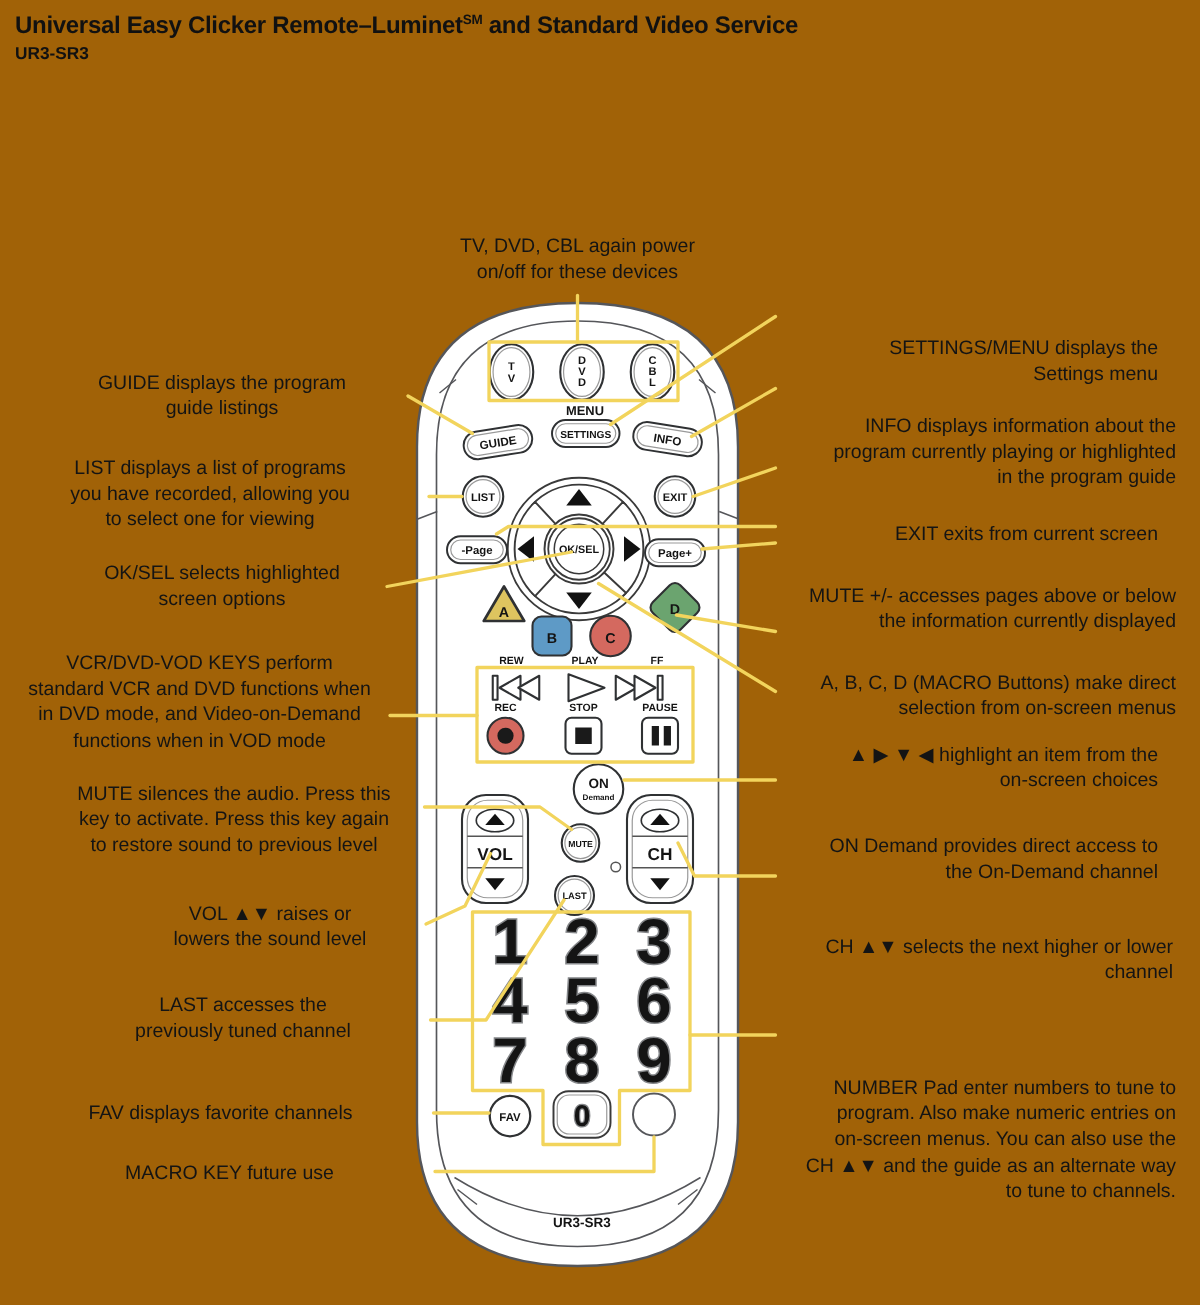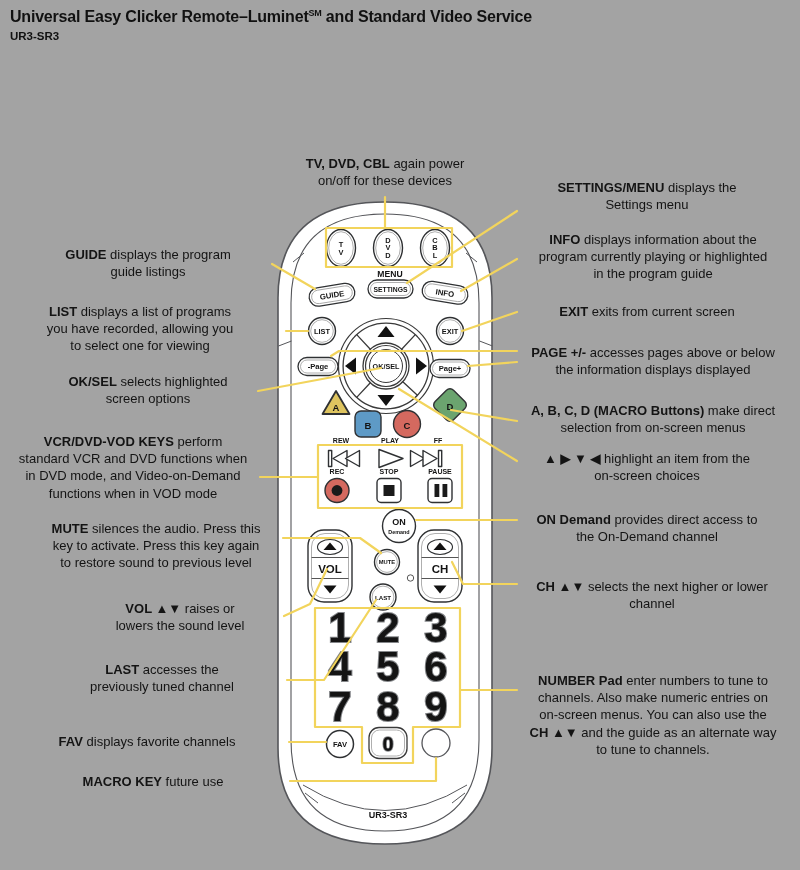--- a/index.html
+++ b/index.html
@@ -1,25 +1,25 @@
 <!DOCTYPE html>
 <html><head>
 <meta charset="utf-8">
 <style>
   html,body{margin:0;padding:0;background:#fff;}
-  .page{position:relative;width:800px;height:870px;background:#a3a3a3;overflow:hidden;
+  .page{position:relative;width:800px;height:870px;background:#a16207;overflow:hidden;
         font-family:"Liberation Sans",sans-serif;color:#111;}
   .title{position:absolute;left:10px;top:8px;font-size:16px;font-weight:bold;letter-spacing:-0.2px;}
   .title sup{font-size:9px;vertical-align:6px;font-weight:bold;}
   .subtitle{position:absolute;left:10px;top:30px;font-size:11.5px;font-weight:bold;}
   .remote-svg{position:absolute;left:0;top:0;}
   .callout{position:absolute;font-size:13px;line-height:17.2px;white-space:pre-line;color:#141414;}
-  .callout b{font-weight:bold;}
+  .callout b{font-weight:normal;}
   .co-left{text-align:center;}
-  .co-right{text-align:center;}
+  .co-right{text-align:right;margin-top:44px;}
   .co-center{text-align:center;}
   svg text{font-family:"Liberation Sans",sans-serif;fill:#141414;}
 </style>
 </head>
 <body>
 
 <div class="page">
 
   <div class="title"><span>Universal Easy Clicker Remote–Luminet</span><sup>SM</sup><span> and Standard Video Service</span></div>
   <div class="subtitle">UR3-SR3</div>
@@ -258,32 +258,32 @@
   </svg>
 
   <div class="callout co-center" style="left:303px;top:155px;width:164px"><b>TV, DVD, CBL</b><span> again power
 on/off for these devices</span></div>
   <div class="callout co-right" style="left:522px;top:179px;width:250px"><b>SETTINGS/MENU</b><span> displays the
 Settings menu</span></div>
   <div class="callout co-right" style="left:522px;top:303px;width:250px"><b>EXIT</b><span> exits from current screen</span></div>
   <div class="callout co-right" style="left:522px;top:231px;width:262px"><b>INFO</b><span> displays information about the
 program currently playing or highlighted
 in the program guide</span></div>
-  <div class="callout co-right" style="left:522px;top:344px;width:262px"><b>PAGE +/-</b><span> accesses pages above or below
-the information displays displayed</span></div>
+  <div class="callout co-right" style="left:522px;top:344px;width:262px"><b>MUTE +/-</b><span> accesses pages above or below
+the information currently displayed</span></div>
   <div class="callout co-right" style="left:522px;top:402px;width:262px"><b>A, B, C, D (MACRO Buttons)</b><span> make direct
 selection from on-screen menus</span></div>
   <div class="callout co-right" style="left:522px;top:450px;width:250px"><b>▲ ▶ ▼ ◀</b><span> highlight an item from the
 on-screen choices</span></div>
   <div class="callout co-right" style="left:522px;top:578px;width:260px"><b>CH ▲▼</b><span> selects the next higher or lower
 channel</span></div>
   <div class="callout co-right" style="left:522px;top:511px;width:250px"><b>ON Demand</b><span> provides direct access to
 the On-Demand channel</span></div>
   <div class="callout co-right" style="left:522px;top:672px;width:262px"><b>NUMBER Pad</b><span> enter numbers to tune to
-channels. Also make numeric entries on
+program. Also make numeric entries on
 on-screen menus. You can also use the
 </span><b>CH ▲▼</b><span> and the guide as an alternate way
 to tune to channels.</span></div>
 
   <div class="callout co-left" style="right:532px;top:246px;width:240px"><b>GUIDE</b><span> displays the program
 guide listings</span></div>
   <div class="callout co-left" style="right:540px;top:303px;width:240px"><b>LIST</b><span> displays a list of programs
 you have recorded, allowing you
 to select one for viewing</span></div>
   <div class="callout co-left" style="right:532px;top:373px;width:240px"><b>OK/SEL</b><span> selects highlighted

